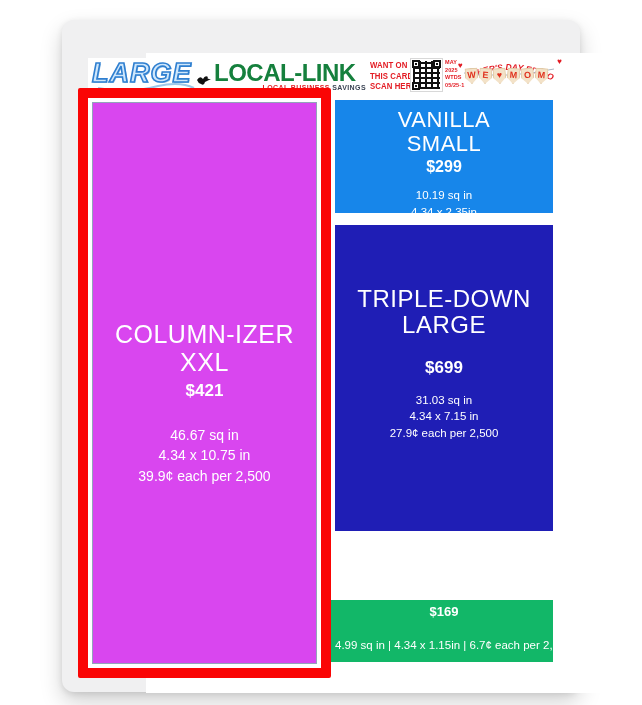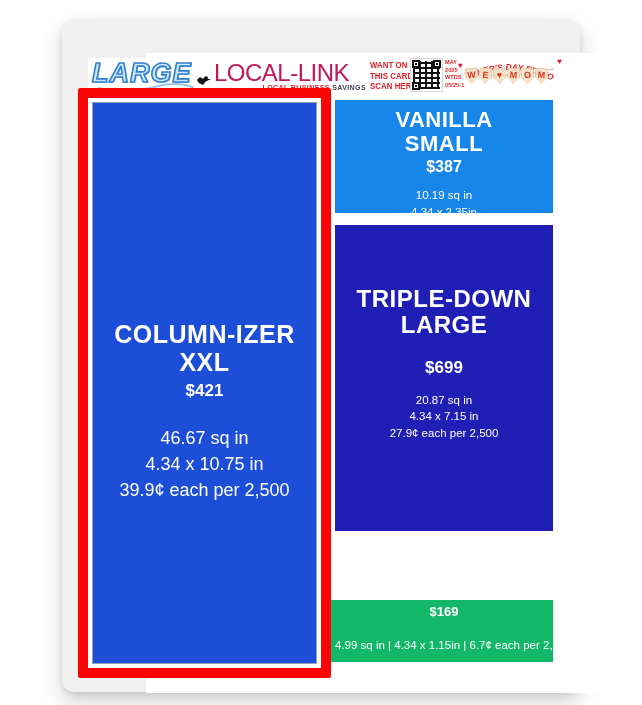--- a/index.html
+++ b/index.html
@@ -20,22 +20,22 @@
     display:flex; align-items:center; justify-content:center; letter-spacing:.2px;
     white-space:nowrap; }
 
   
   .header { position:absolute; left:88px; top:58px; width:465px; height:40px; background:#fff; }
   .brand-olathe { position:absolute; left:4px; top:0px; font-size:27px; font-weight:bold;
     letter-spacing:1px; color:#cfe7fb; -webkit-text-stroke:1.6px #2f7fd0;
     text-shadow:1px 1px 0 #9cc6ea; font-style:italic; }
   .olathe-flourish { position:absolute; left:6px; top:22px; }
   .bird-icon { position:absolute; left:108px; top:17px; }
-  .brand-local { position:absolute; left:126px; top:1px; font-size:24px; font-weight:normal;
-    color:#be185d; letter-spacing:-.5px; }
+  .brand-local { position:absolute; left:126px; top:1px; font-size:24px; font-weight:bold;
+    color:#15803d; letter-spacing:-.5px; }
   .tagline { position:absolute; left:0; top:26px; width:278px; text-align:right;
     font-size:7px; font-weight:bold; letter-spacing:.4px; white-space:nowrap; }
   .tagline .t-red { color:#e31b23; }
   .tagline .t-dark { color:#3b4454; }
 
   .scan-cta { position:absolute; left:282px; top:2px; color:#e31b23; font-weight:bold;
     font-size:9.5px; line-height:10.5px; white-space:pre-line;
     transform:scaleX(.82); transform-origin:left top; letter-spacing:.1px; }
 
   .qr { position:absolute; left:322px; top:0px; width:33px; height:34px; background:#fff;
@@ -61,21 +61,21 @@
     display:flex; justify-content:center; color:#e0321f; font-weight:bold; font-size:9px;
     padding-top:1px; }
   .flag:nth-child(odd){ transform:rotate(-4deg); }
   .flag:nth-child(even){ transform:rotate(4deg); }
   .mini-heart { position:absolute; color:#e31b23; font-size:8px; }
   .mini-heart.left { left:-4px; top:6px; }
   .mini-heart.right { right:-6px; top:2px; }
 
   
   .ad { position:absolute; color:#fff; text-align:center; }
-  .ad .ad-name { font-weight:bold; letter-spacing:.5px; line-height:1.1; white-space:pre-line; }
+  .ad .ad-name { font-weight:normal; letter-spacing:.5px; line-height:1.1; white-space:pre-line; }
   .ad .ad-price { font-weight:bold; }
   .ad .ad-details { white-space:pre-line; line-height:1.45; }
 
   .ad-vanilla { left:335px; top:100px; width:218px; height:113px; background:#1786ea; padding-top:8px; }
   .ad-vanilla .ad-name { font-size:22px; }
   .ad-vanilla .ad-price { font-size:16px; margin-top:2px; }
   .ad-vanilla .ad-details { font-size:11.5px; margin-top:11px; }
 
   .ad-triple { left:335px; top:225px; width:218px; height:306px; background:#1f1eb5; padding-top:61px; }
   .ad-triple .ad-name { font-size:24px; }
@@ -85,25 +85,25 @@
   .ad-skinny { left:92px; top:600px; width:461px; height:62px; background:#12b768; }
   .skinny-text { position:absolute; left:243px; top:3px; width:218px; text-align:center; }
   .ad-skinny .ad-name { font-size:22px; }
   .ad-skinny .ad-price { font-size:13px; margin-top:1px; }
   .ad-skinny .ad-details { font-size:11.5px; margin-top:18px; white-space:nowrap; }
 
   
   .selection-rect { position:absolute; left:78px; top:88px; width:253px; height:590px;
     border:10px solid #fa0505; background:#ffffff; border-radius:2px; z-index:5; }
   .ad-columnizer { position:absolute; left:4px; top:4px; right:4px; bottom:4px;
-    background:#1d4ed8; border:1.5px solid #93a3bb; color:#fff; text-align:center;
+    background:#d946ef; border:1.5px solid #93a3bb; color:#fff; text-align:center;
     padding-top:218px; }
   .ad-columnizer .ad-name { font-size:25px; }
   .ad-columnizer .ad-price { font-size:17px; margin-top:5px; }
-  .ad-columnizer .ad-details { font-size:18px; margin-top:24px; }
+  .ad-columnizer .ad-details { font-size:14px; margin-top:24px; }
 </style>
 </head>
 <body>
 
 <div class="stage">
   <div class="card">
     <div class="inner-panel"></div>
   </div>
 
 
@@ -156,31 +156,31 @@
         <span class="flag">M</span>
       </div>
       <span class="mini-heart left">♥</span>
       <span class="mini-heart right">♥</span>
     </div>
   </div>
 
   <div class="ad ad-vanilla">
     <div class="ad-name">VANILLA
 SMALL</div>
-    <div class="ad-price">$387</div>
+    <div class="ad-price">$299</div>
     <div class="ad-details">10.19 sq in
 4.34 x 2.35in
 11.9¢ each per 2,500</div>
   </div>
 
   <div class="ad ad-triple">
     <div class="ad-name">TRIPLE-DOWN
 LARGE</div>
     <div class="ad-price">$699</div>
-    <div class="ad-details">20.87 sq in
+    <div class="ad-details">31.03 sq in
 4.34 x 7.15 in
 27.9¢ each per 2,500</div>
   </div>
 
   <div class="ad ad-skinny">
     <div class="skinny-text">
       <div class="ad-price">$169</div>
       <div class="ad-details">4.99 sq in | 4.34 x 1.15in | 6.7¢ each per 2,500</div>
     </div>
   </div>

